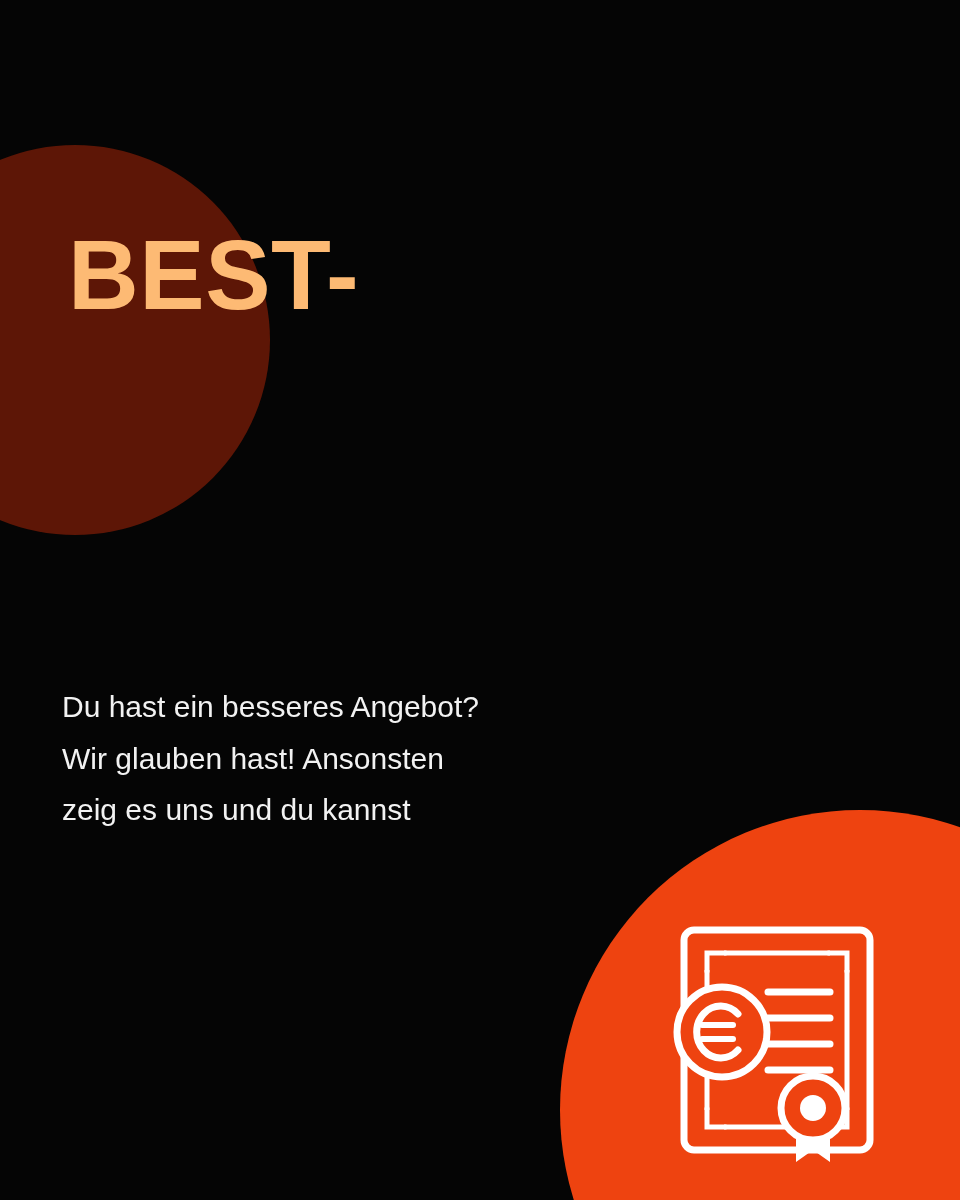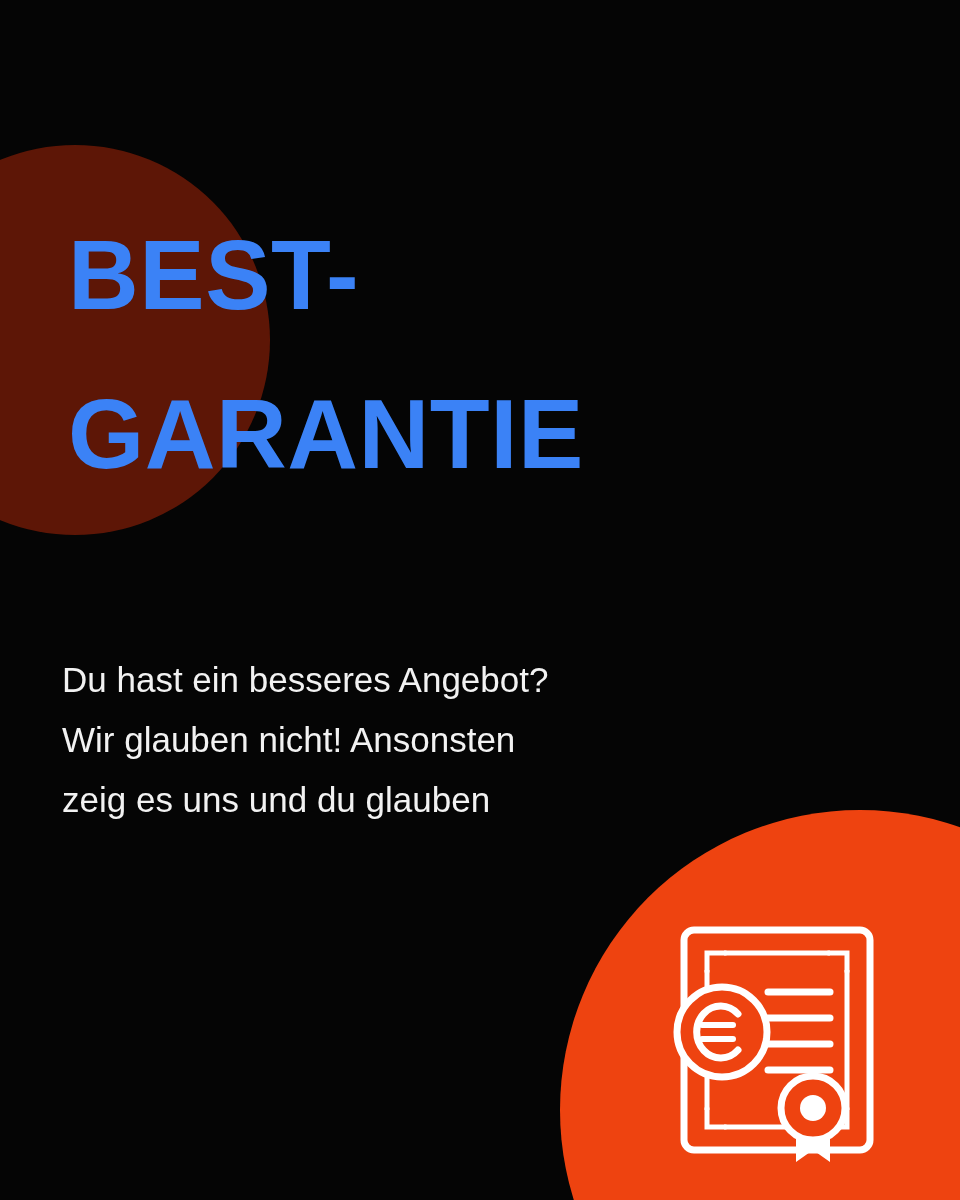--- a/index.html
+++ b/index.html
@@ -35,39 +35,39 @@
     height: 600px;
     border-radius: 50%;
     background: #ee4310;
   }
   
   .headline {
     position: absolute;
     left: 68px;
     top: 196px;
     width: 820px;
-    color: #3b82f6;
+    color: #fdba74;
     font-weight: 800;
     font-size: 98px;
     line-height: 1.62;
     letter-spacing: 0.5px;
     text-transform: uppercase;
   }
   .headline .line {
     display: block;
     white-space: nowrap;
   }
   
   .body-copy {
     position: absolute;
     left: 62px;
-    top: 650px;
+    top: 681px;
     width: 560px;
     color: #f2f2f2;
-    font-size: 35px;
+    font-size: 30px;
     line-height: 1.72;
     font-weight: 400;
   }
   .body-copy .line {
     display: block;
   }
   
   .icon-wrap {
     position: absolute;
     left: 650px;
@@ -84,27 +84,26 @@
 </head>
 <body>
 
 <div class="poster">
 
   <div class="circle-dark-red"></div>
   <div class="circle-orange"></div>
 
   <div class="headline">
     <span class="line">BEST-</span>
-    <span class="line">GARANTIE</span>
   </div>
 
   <div class="body-copy">
     <span class="line">Du hast ein besseres Angebot?</span>
-    <span class="line">Wir glauben nicht! Ansonsten</span>
-    <span class="line">zeig es uns und du glauben</span>
+    <span class="line">Wir glauben hast! Ansonsten</span>
+    <span class="line">zeig es uns und du kannst</span>
   </div>
 
   <div class="icon-wrap">
     <svg viewBox="0 0 250 250" xmlns="http://www.w3.org/2000/svg">
 
       <rect x="34" y="10" width="186" height="220" rx="10" ry="10" fill="none" stroke="#ffffff" stroke-width="7"></rect>
 
       <path d="M57 33 L74 33 M197 33 L180 33 M57 33 L57 50 M197 33 L197 50
                M57 207 L74 207 M197 207 L180 207 M57 207 L57 190 M197 207 L197 190" fill="none" stroke="#ffffff" stroke-width="5" stroke-linecap="square"></path>
       <path d="M74 33 L180 33 M57 50 L57 190 M197 50 L197 190 M74 207 L180 207" fill="none" stroke="#ffffff" stroke-width="5"></path>

